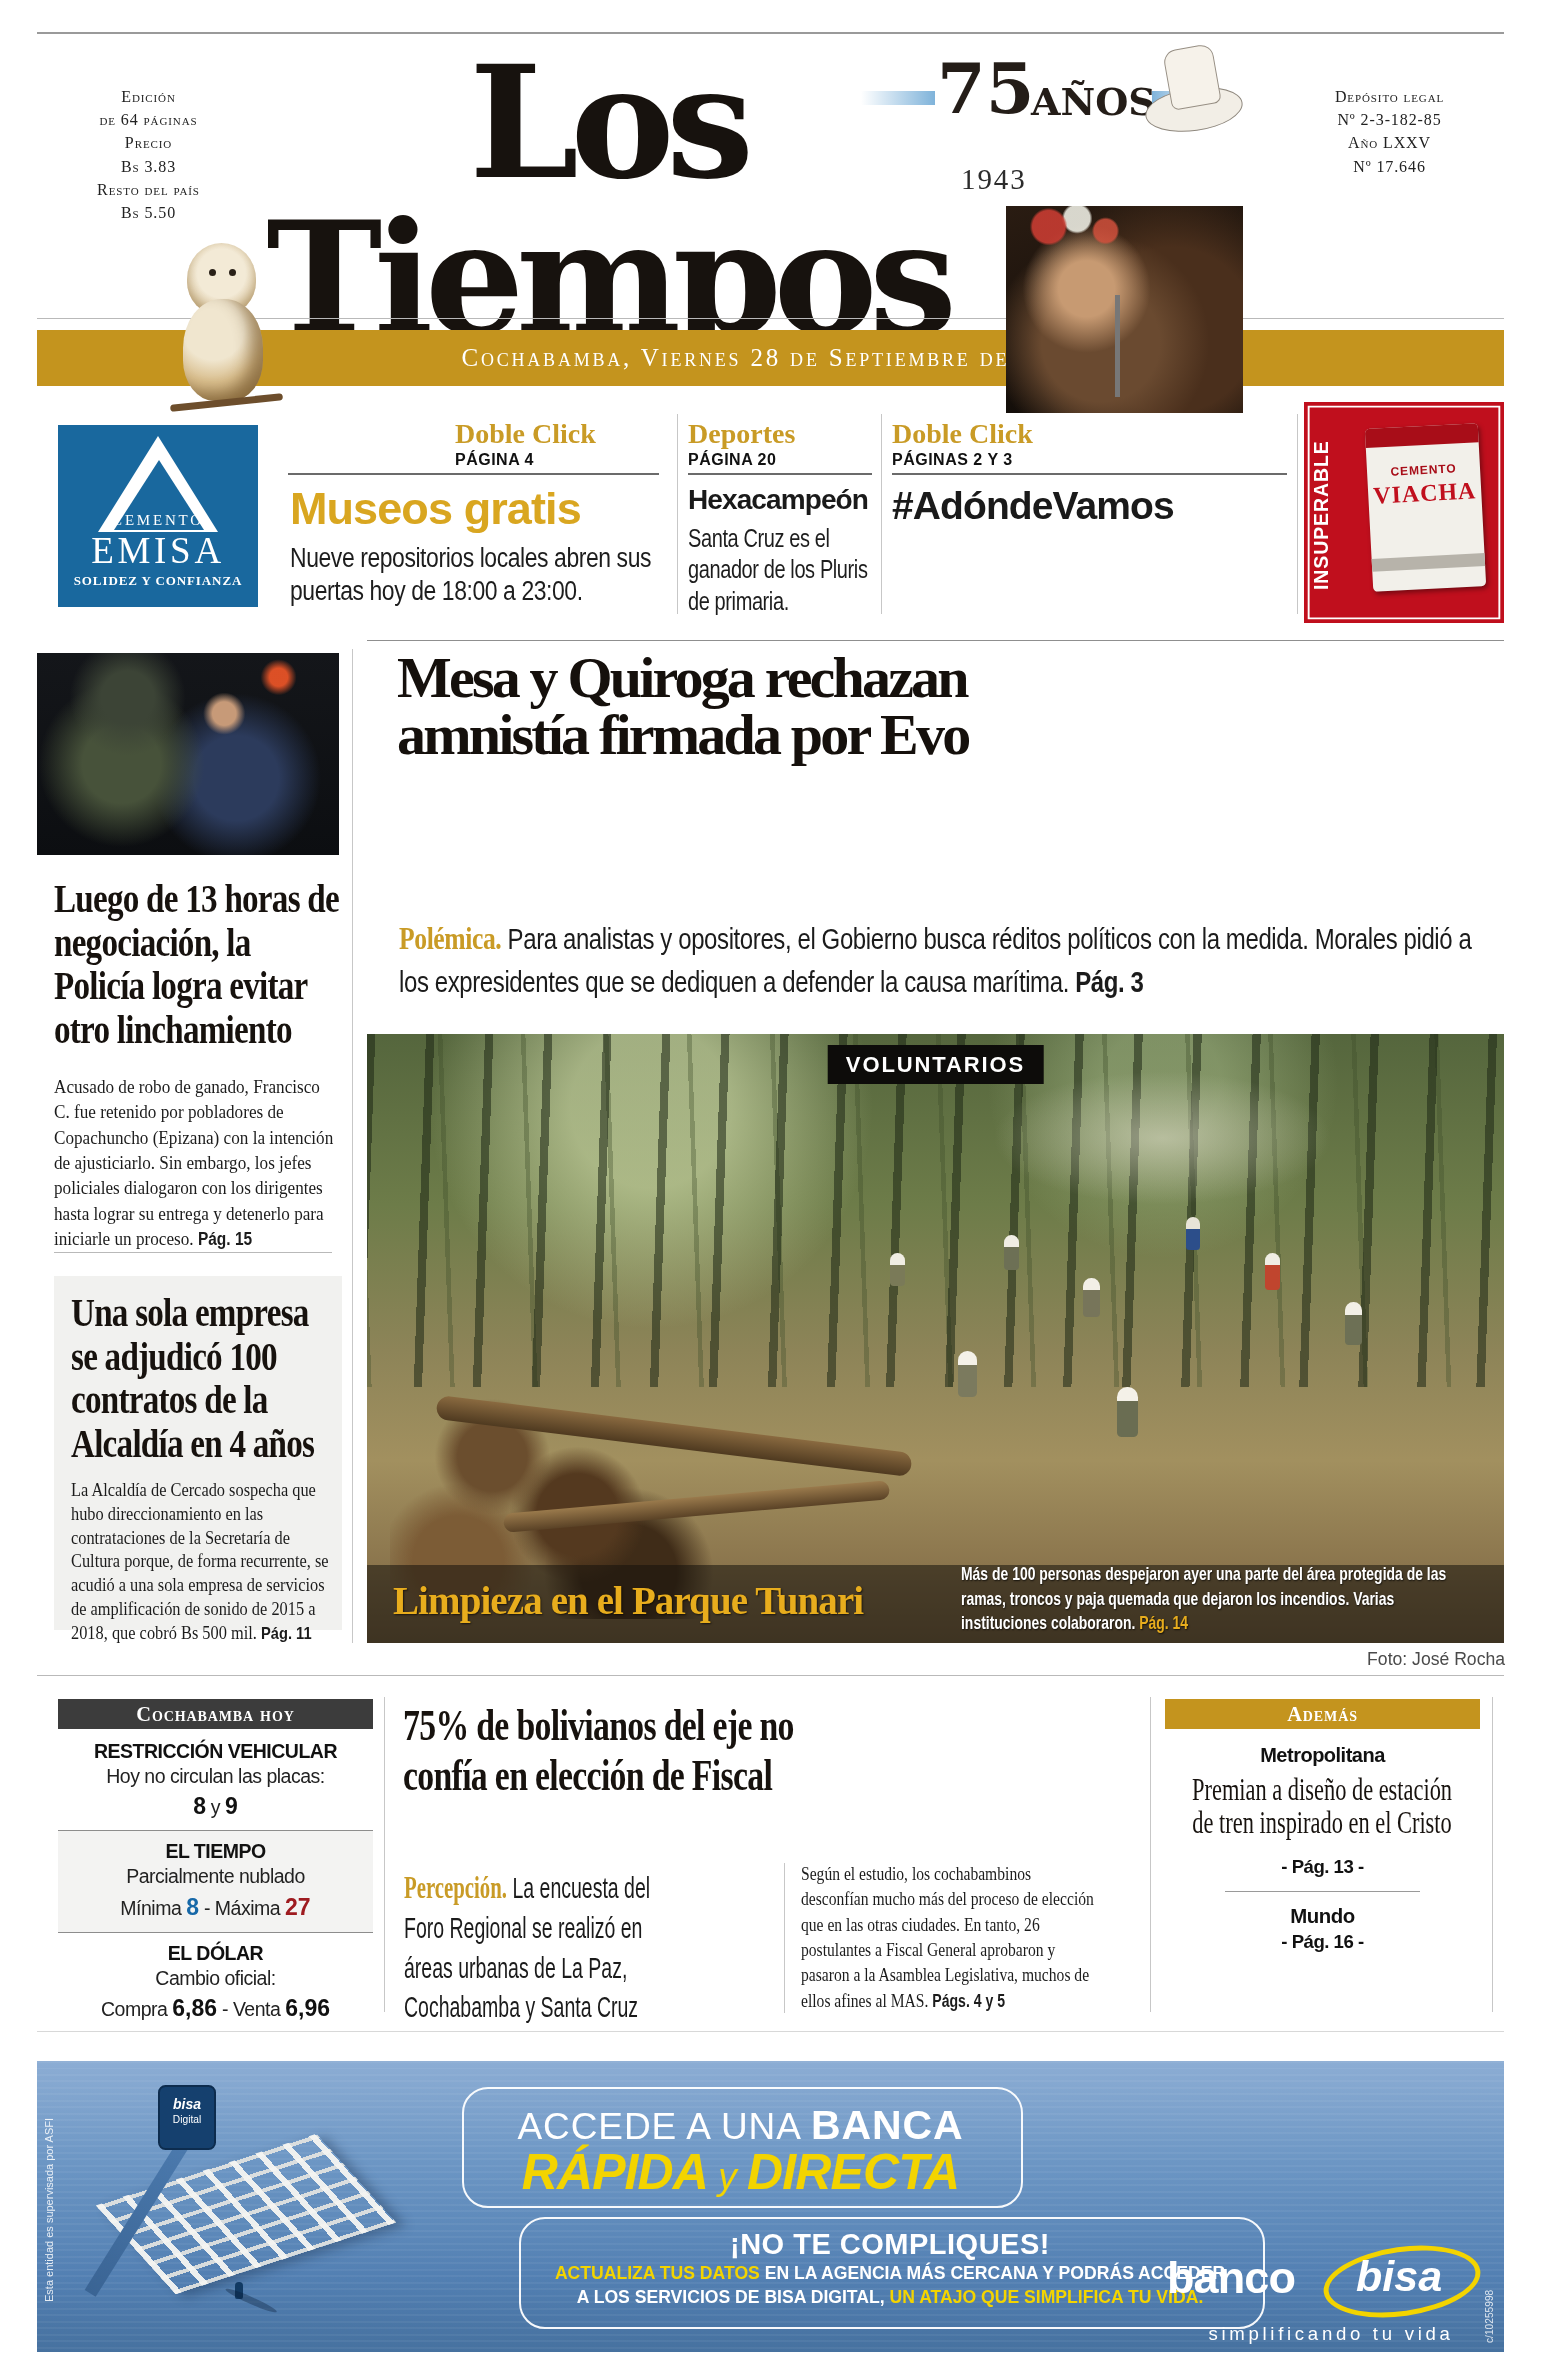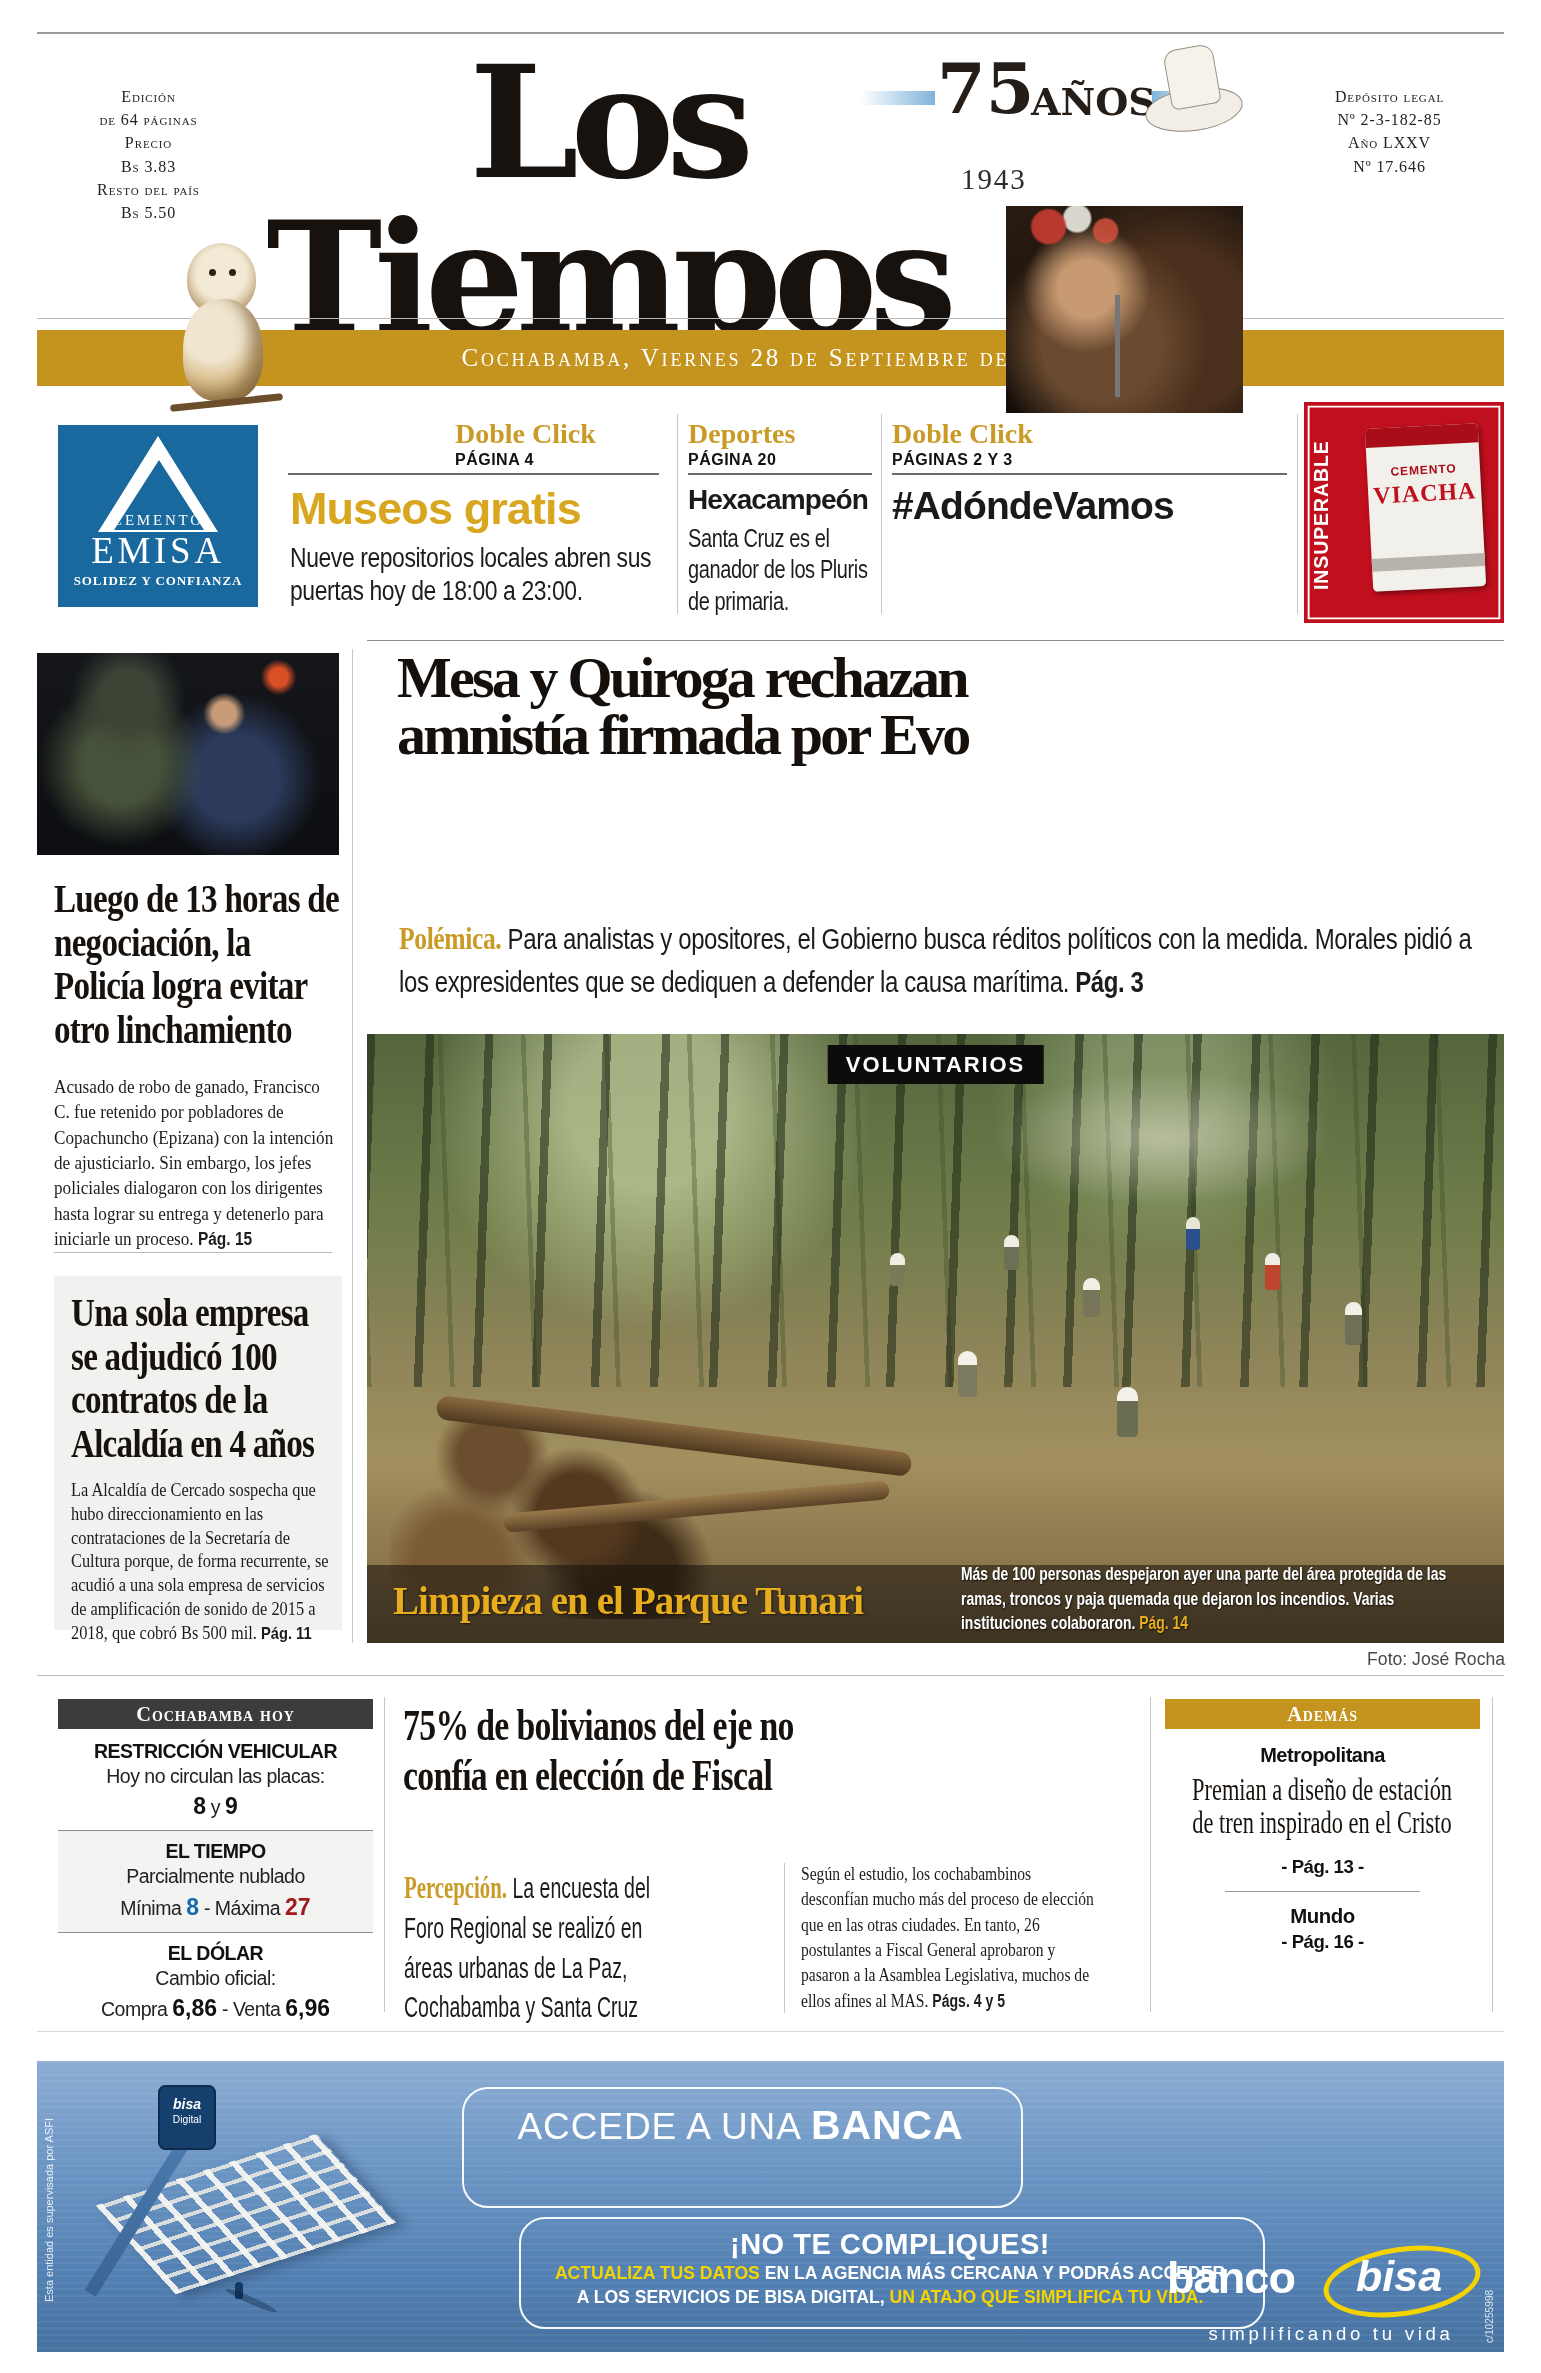--- a/index.html
+++ b/index.html
@@ -309,20 +309,23 @@
       <div class="ctr white" style="font-size:10.2px;margin-top:1.9px;">Digital</div>
     </div>
 
     <div class="abs" style="left:198px;top:221px;width:8.3px;height:16.7px;border-radius:3.7px 3.7px 1.9px 1.9px;background:#123a63;"></div>
     <div class="abs" style="left:186px;top:236px;width:56px;height:7.4px;border-radius:50%;background:rgba(10,30,55,.35);transform:rotate(24deg);"></div>
 
     <div class="abs" style="left:425px;top:26px;width:557px;height:117px;border:2.8px solid rgba(255,255,255,.95);border-radius:26px;"></div>
     <div class="abs ctr" style="left:425px;top:41px;width:557px;">
       <span class="white" style="font-size:37px;letter-spacing:0.9px;">ACCEDE A UNA </span><span class="white b" style="font-size:41px;letter-spacing:0.9px;">BANCA</span>
     </div>
+    <div class="abs ctr" style="left:425px;top:82px;width:557px;">
+      <span class="b" style="font-size:50px;font-style:italic;color:#f3d400;letter-spacing:-0.9px;">RÁPIDA</span><span style="font-size:37px;font-style:italic;color:#f3d400;"> y </span><span class="b" style="font-size:50px;font-style:italic;color:#f3d400;letter-spacing:-0.9px;">DIRECTA</span>
+    </div>
 
     <div class="abs" style="left:482px;top:156px;width:742px;height:108px;border:2.8px solid rgba(255,255,255,.95);border-radius:26px;"></div>
     <div class="abs ctr white b" style="left:482px;top:167px;width:742px;font-size:29px;letter-spacing:0.5px;">¡NO TE COMPLIQUES!</div>
     <div class="abs ctr" style="left:482px;top:226px;width:742px;">
       <span class="b white" style="font-size:17.6px;">A LOS SERVICIOS DE BISA DIGITAL, </span><span class="b" style="font-size:17.6px;color:#f3d400;">UN ATAJO QUE SIMPLIFICA TU VIDA.</span>
     </div>
     <div class="abs ctr" style="left:482px;top:202px;width:742px;">
       <span class="b" style="font-size:17.6px;color:#f3d400;">ACTUALIZA TUS DATOS</span><span class="b white" style="font-size:17.6px;"> EN LA AGENCIA MÁS CERCANA Y PODRÁS ACCEDER</span>
     </div>
 

